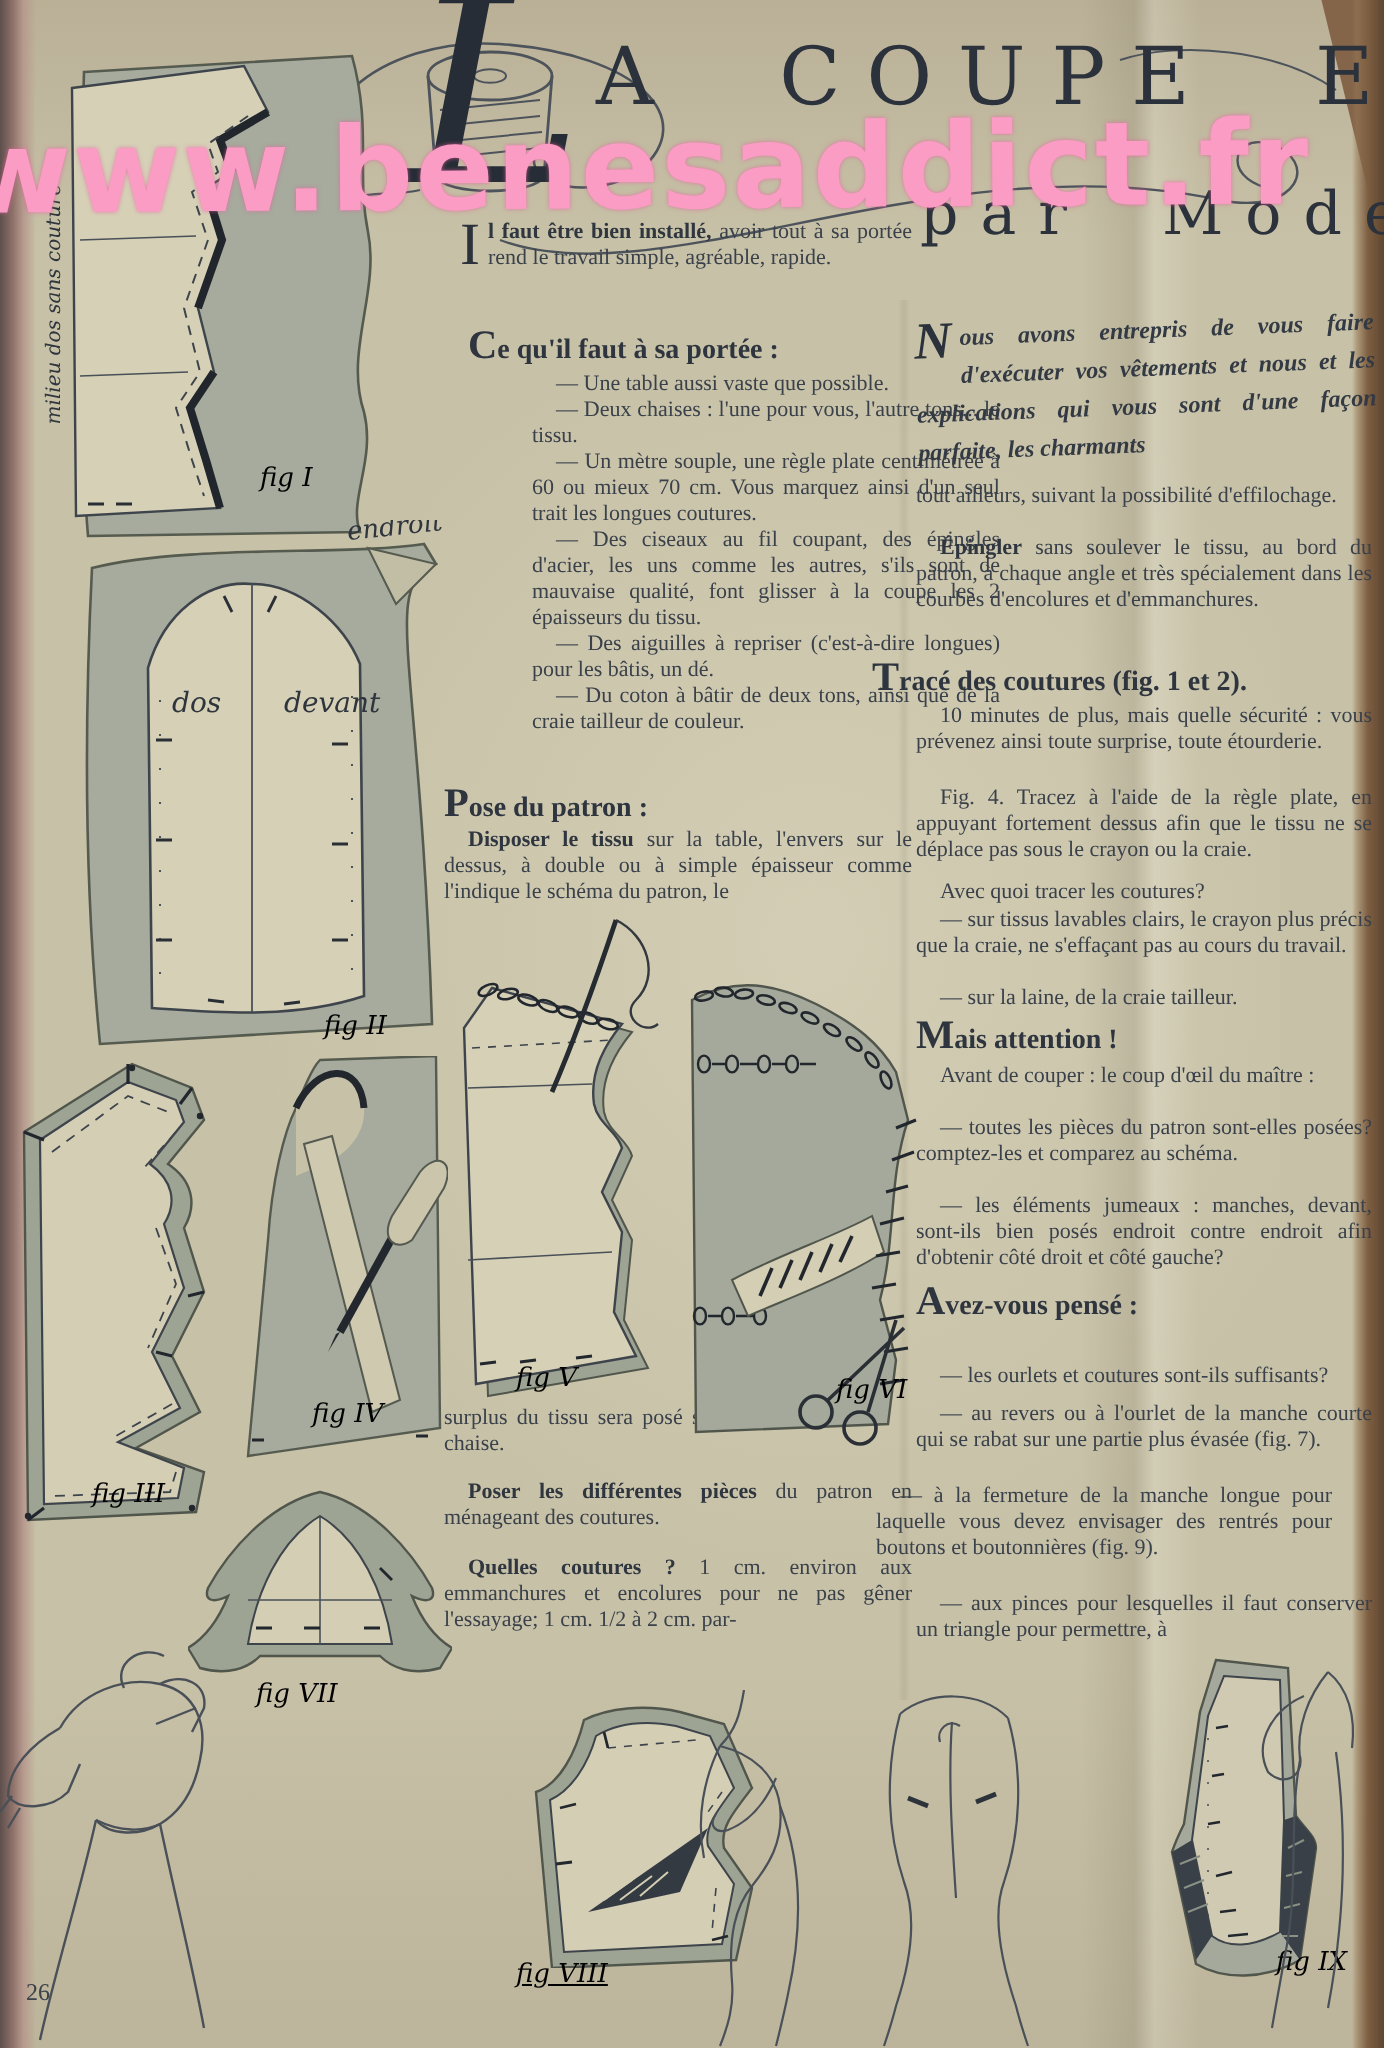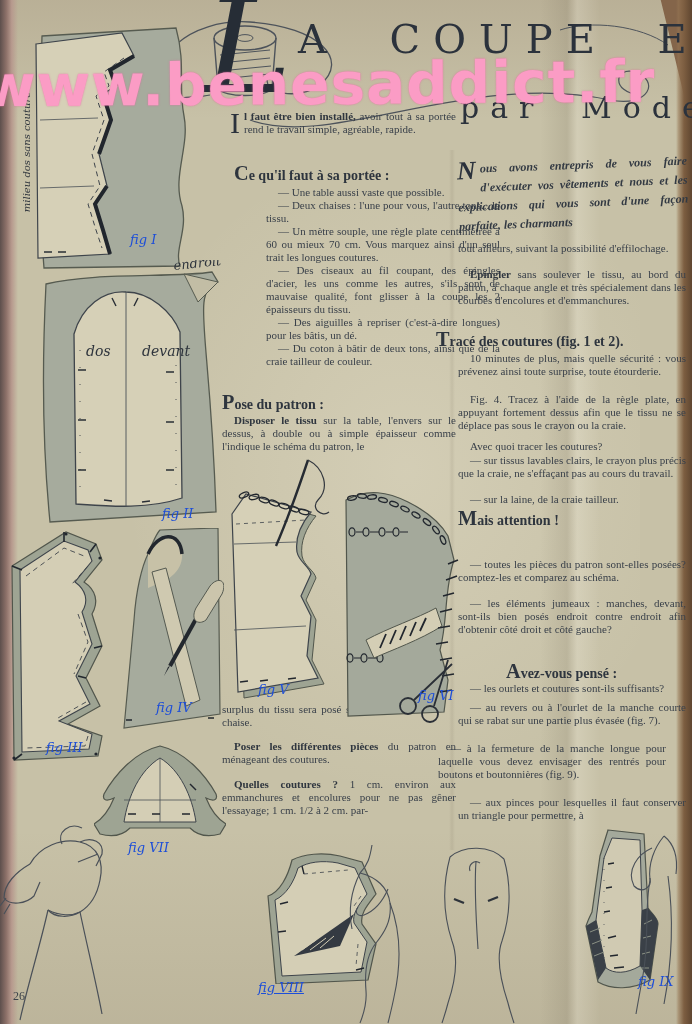--- a/index.html
+++ b/index.html
@@ -33,21 +33,21 @@
   #watermark{position:absolute;left:-18px;top:50px;font-size:58px;font-weight:bold;
      font-family:"DejaVu Sans",sans-serif;color:#fb9cc5;white-space:nowrap;letter-spacing:1px;
      text-shadow:0 0 2px rgba(230,98,158,.75);transform:rotate(-.4deg);z-index:30;}
   
   .tb{position:absolute;font-size:11px;line-height:13px;text-align:justify;color:#3a414a;}
   .tb p{margin:0;text-indent:12px;}
   .hd{position:absolute;font-weight:bold;font-size:14px;color:#2e353e;white-space:nowrap;}
   .hd::first-letter{font-size:1.45em;}
   b{color:#2f363f;}
   .caption{position:absolute;font-family:"DejaVu Serif",serif;font-style:italic;
-     font-size:13px;color:#1d4ed8;white-space:nowrap;}
+     font-size:13px;color:#000000;white-space:nowrap;}
   .caption.u{text-decoration:underline;}
   #r-intro{font-style:italic;font-weight:bold;font-size:12px;line-height:19px;
      transform:rotate(-2.2deg);color:#333a43;}
   .dropcap{float:left;font-size:30px;line-height:26px;margin:0 4px 0 0;color:#2b323c;}
   #page-number{position:absolute;left:13px;top:989px;font-size:12px;color:#3c424a;}
   .fig{position:absolute;}
   svg text{font-family:"DejaVu Serif",serif;font-style:italic;fill:#2f353d;}
 </style>
 </head>
 <body>
@@ -128,30 +128,33 @@
   <div class="tb" style="left:458px;top:440px;width:228px;">
     <p>Avec quoi tracer les coutures?</p>
   </div>
   <div class="tb" style="left:458px;top:454px;width:228px;">
     <p>— sur tissus lavables clairs, le crayon plus précis que la craie, ne s'effaçant pas au cours du travail.</p>
   </div>
   <div class="tb" style="left:458px;top:493px;width:228px;">
     <p>— sur la laine, de la craie tailleur.</p>
   </div>
   <div class="hd" style="left:458px;top:507px;">Mais attention !</div>
+  <div class="tb" style="left:458px;top:532px;width:228px;">
+    <p>Avant de couper : le coup d'œil du maître :</p>
+  </div>
   <div class="tb" style="left:458px;top:558px;width:228px;">
     <p>— toutes les pièces du patron sont-elles posées? comptez-les et comparez au schéma.</p>
   </div>
   <div class="tb" style="left:458px;top:597px;width:228px;">
     <p>— les éléments jumeaux : manches, devant, sont-ils bien posés endroit contre endroit afin d'obtenir côté droit et côté gauche?</p>
   </div>
   <div class="tb" style="left:458px;top:650px;width:228px;margin-top:32px;">
     <p>— les ourlets et coutures sont-ils suffisants?</p>
   </div>
-  <div class="hd" style="left:458px;top:660px;margin-left:48px;">Avez-vous pensé :</div>
+  <div class="hd" style="left:458px;top:640px;">Avez-vous pensé :</div>
   <div class="tb" style="left:458px;top:701px;width:228px;">
     <p>— au revers ou à l'ourlet de la manche courte qui se rabat sur une partie plus évasée (fig. 7).</p>
   </div>
   <div class="tb" style="left:438px;top:742px;width:228px;">
     <p>— à la fermeture de la manche longue pour laquelle vous devez envisager des rentrés pour boutons et boutonnières (fig. 9).</p>
   </div>
   <div class="tb" style="left:458px;top:796px;width:228px;">
     <p>— aux pinces pour lesquelles il faut conserver un triangle pour permettre, à</p>
   </div>
 

